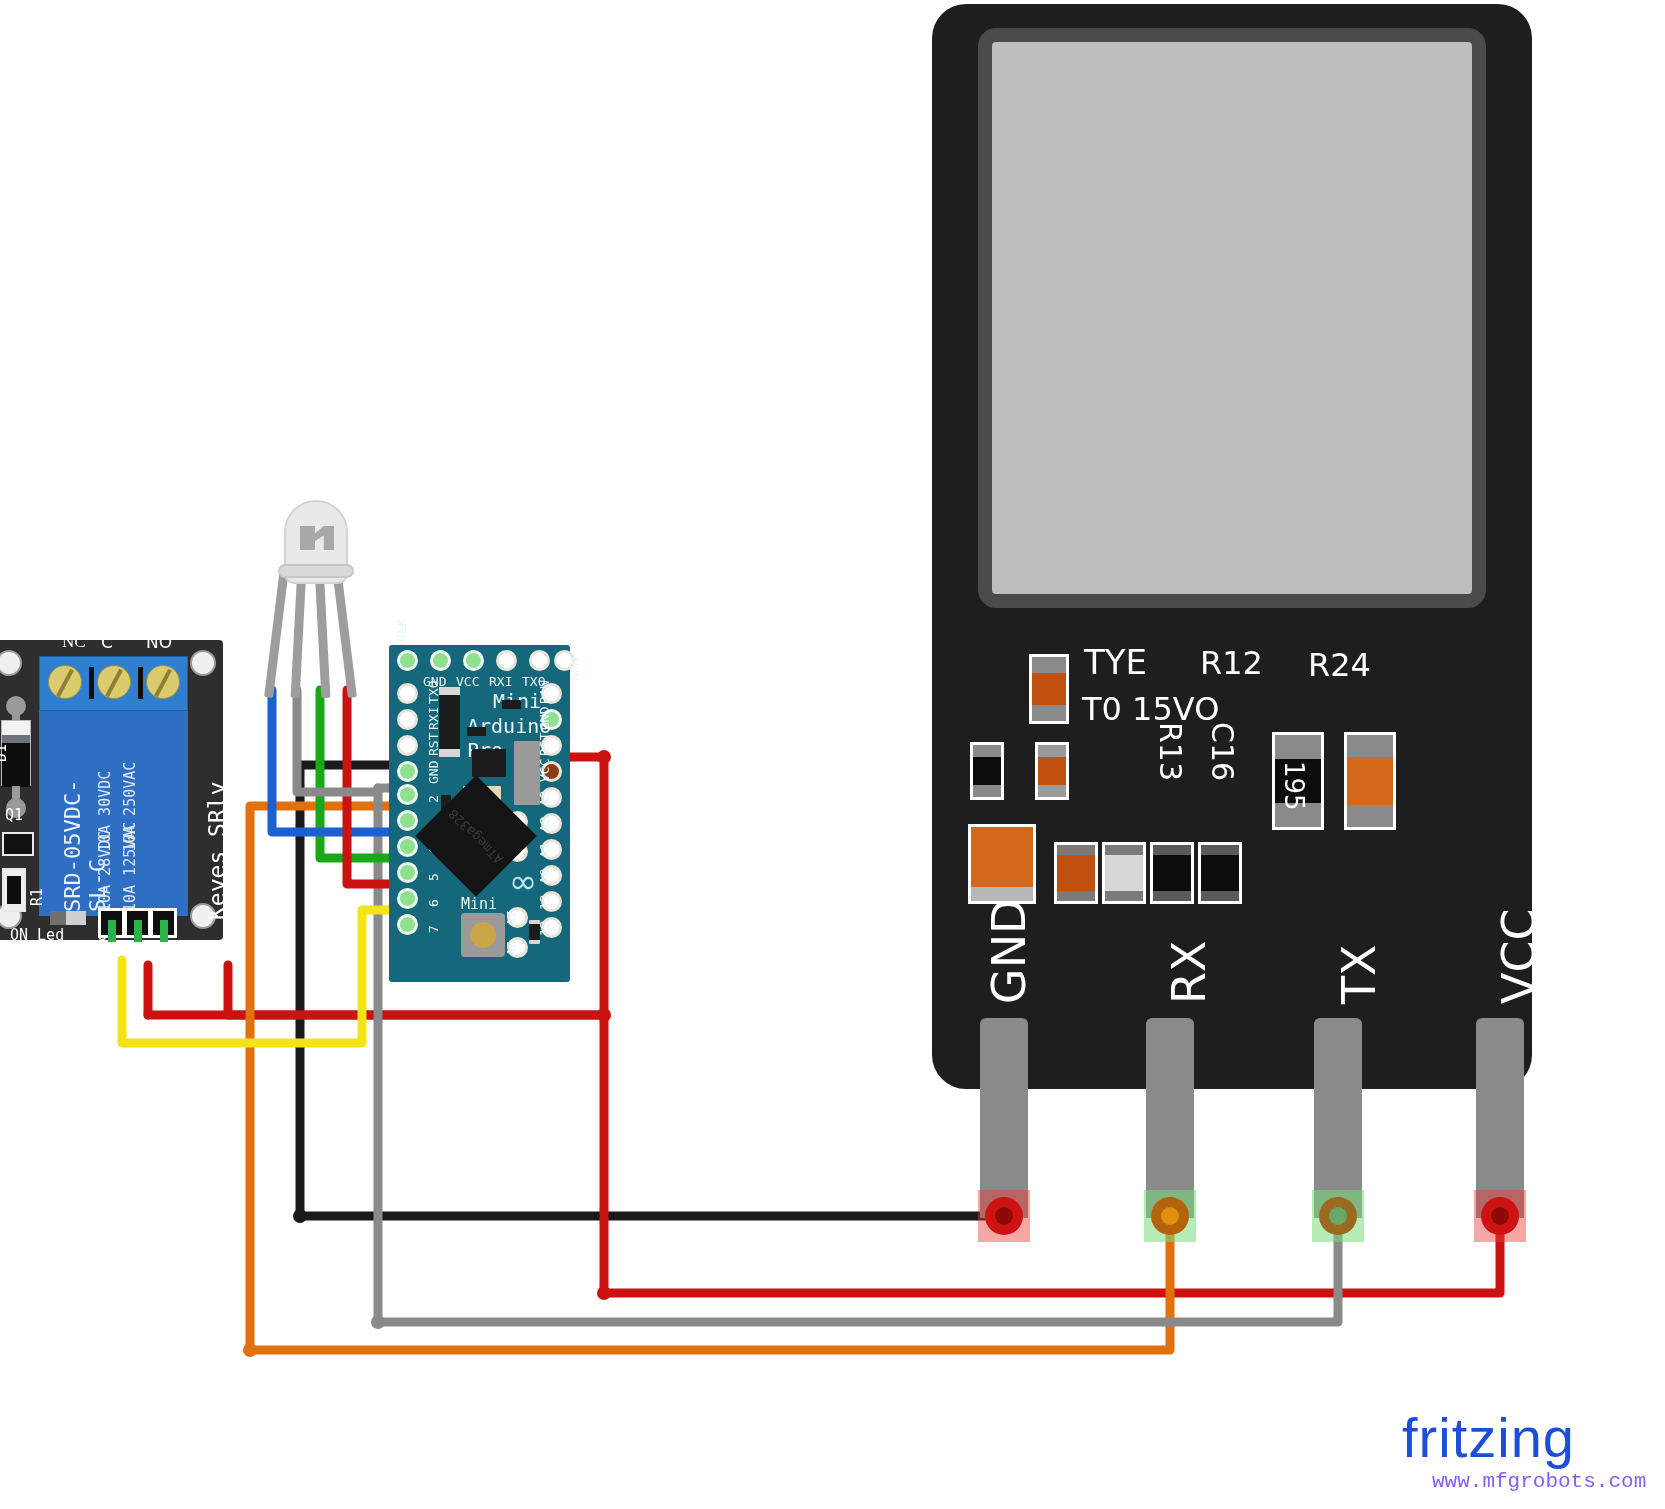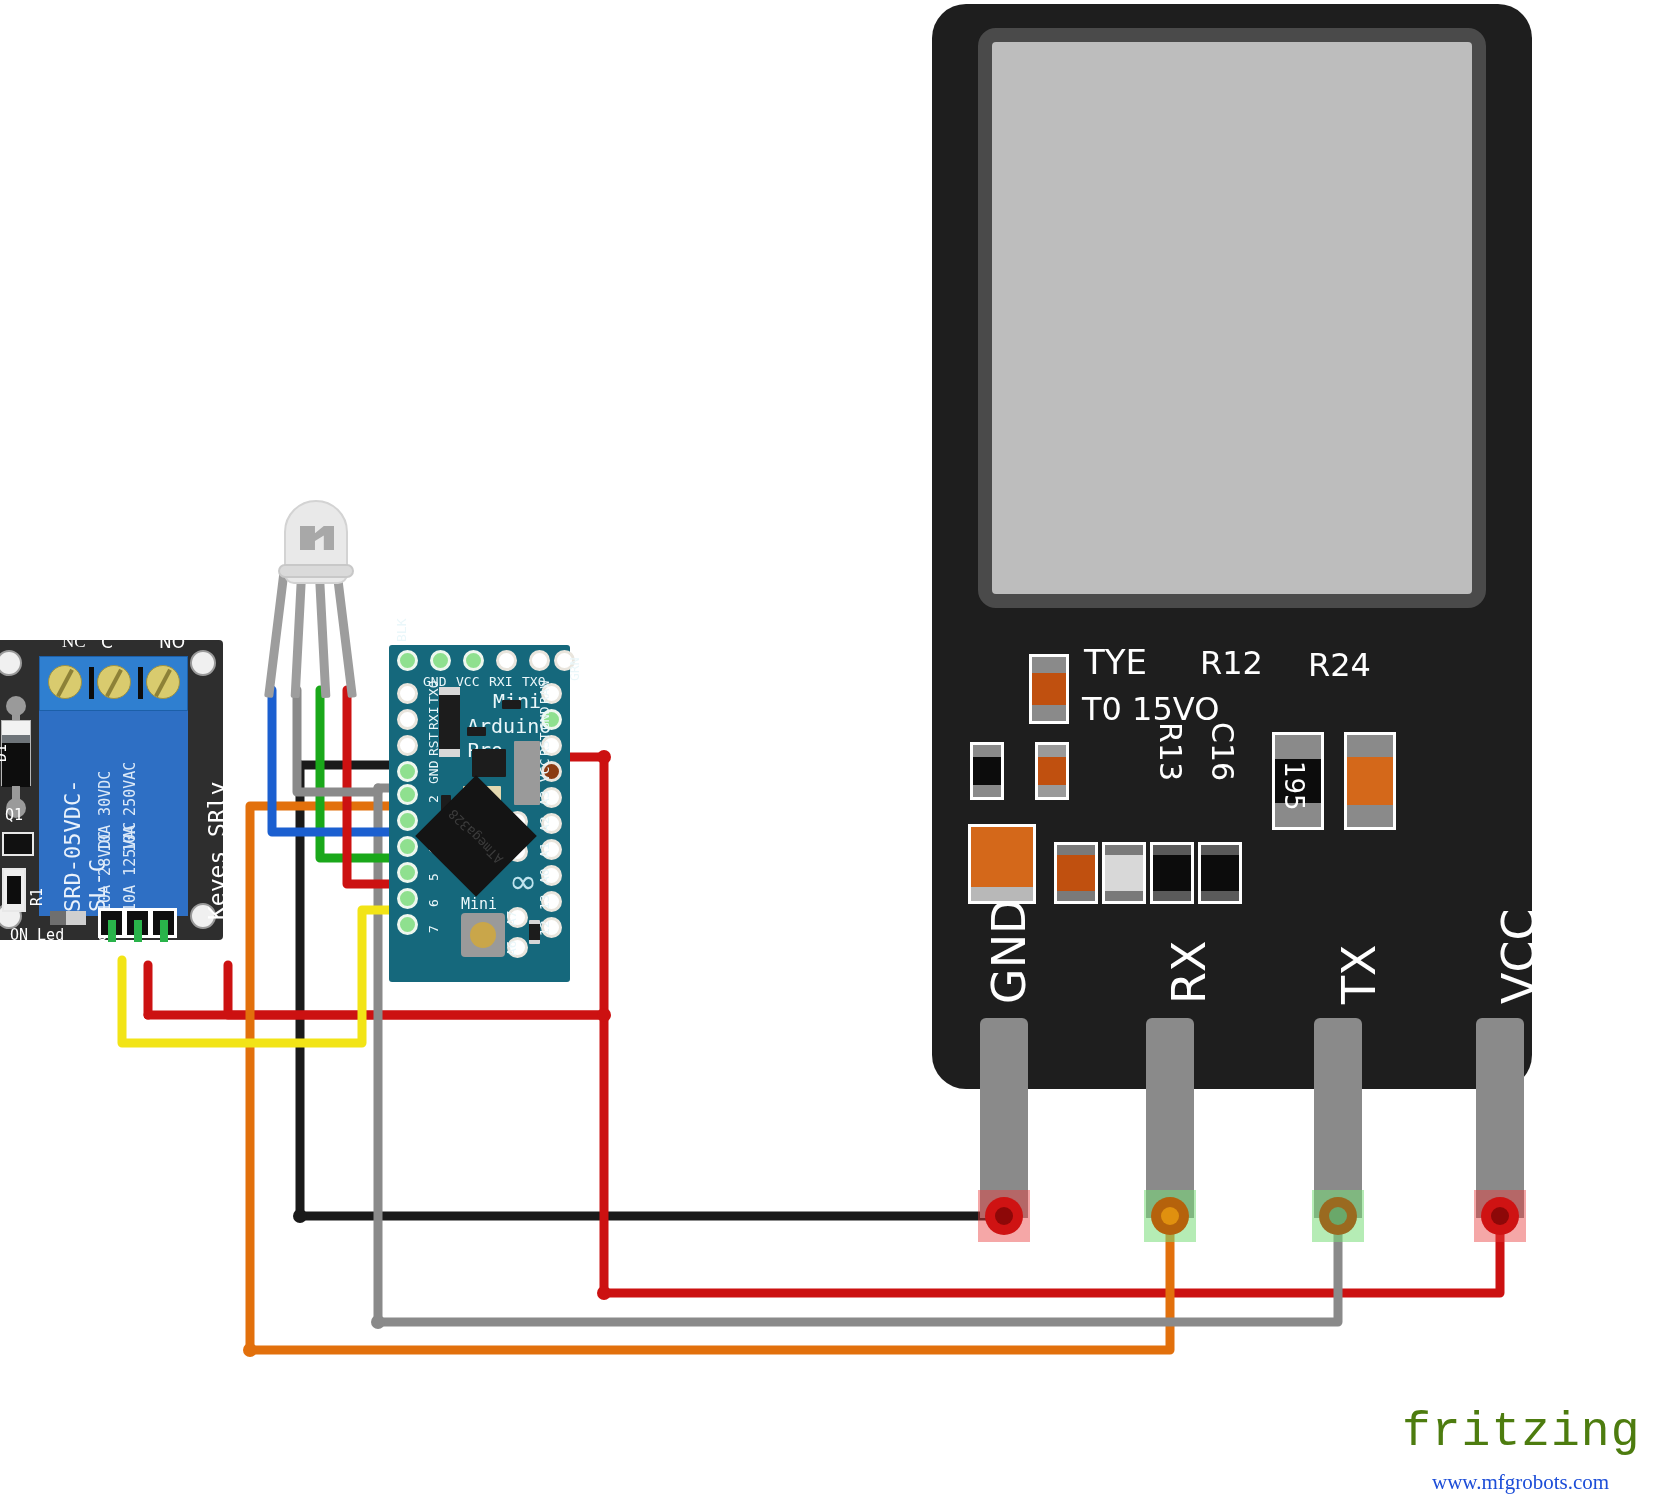--- a/index.html
+++ b/index.html
@@ -55,22 +55,22 @@
   .conn{position:absolute;width:52px;height:52px;}
   .conn .sq{position:absolute;left:0;top:0;width:52px;height:52px;}
   .conn .ring{position:absolute;left:7px;top:7px;width:38px;height:38px;border-radius:50%;}
   .conn .core{position:absolute;left:17px;top:17px;width:18px;height:18px;border-radius:50%;}
 
   
   #led{left:278px;top:500px;width:80px;height:100px;}
   .ledleg{position:absolute;width:9px;background:#9d9d9d;border-radius:2px;}
 
   
-  #fritzing{position:absolute;left:1402px;top:1405px;color:#4d7c0f;font-size:48px;font-family:Liberation Mono, monospace;letter-spacing:1px;}
-  #watermark{position:absolute;left:1432px;top:1470px;color:#1d4ed8;font-size:21px;font-family:Liberation Serif, serif;}
+  #fritzing{position:absolute;left:1402px;top:1405px;color:#1d4ed8;font-size:56px;font-family:Liberation Sans, sans-serif;letter-spacing:1px;}
+  #watermark{position:absolute;left:1432px;top:1470px;color:#8b5cf6;font-size:21px;font-family:Liberation Mono, monospace;}
 </style>
 </head>
 <body>
 
 <div id="stage">
 
   <svg class="abs" style="left:0;top:0;" width="1665" height="1509">
 
     <polyline points="300,765 300,1216 1005,1216" fill="none" stroke="#1a1a1a" stroke-width="9" stroke-linejoin="round" stroke-linecap="round"></polyline>
     <polyline points="300,765 392,765" fill="none" stroke="#1a1a1a" stroke-width="9" stroke-linejoin="round" stroke-linecap="round"></polyline>
@@ -115,21 +115,21 @@
     <div id="term-block">
       <div class="screw" style="left:8px;"></div>
       <div class="termgap" style="left:49px;"></div>
       <div class="screw" style="left:57px;"></div>
       <div class="termgap" style="left:98px;"></div>
       <div class="screw" style="left:106px;"></div>
     </div>
 
     <div class="relaylbl" style="left:74px;top:-8px;font-family:Liberation Serif, serif;">NC</div>
     <div class="relaylbl" style="left:113px;top:-8px;">C</div>
-    <div class="relaylbl" style="left:158px;top:-8px;margin-left:13px;">NO</div>
+    <div class="relaylbl" style="left:158px;top:-8px;">NO</div>
 
     <div class="relaytxt bigrelay rot90" style="left:72px;top:272px;">SRD-05VDC-SL-C</div>
     <div class="relaytxt rot90" style="left:133px;top:212px;">10A 250VAC</div>
     <div class="relaytxt rot90" style="left:108px;top:212px;">10A 30VDC</div>
     <div class="relaytxt rot90" style="left:133px;top:272px;">10A 125VAC</div>
     <div class="relaytxt rot90" style="left:108px;top:272px;">10A 28VDC</div>
 
     <div class="t rot90" style="left:218px;top:280px;font-size:23px;font-family:'DejaVu Sans Mono',monospace;">Keyes_SRly</div>
 
     <div class="lead" style="top:62px;height:24px;"></div>

